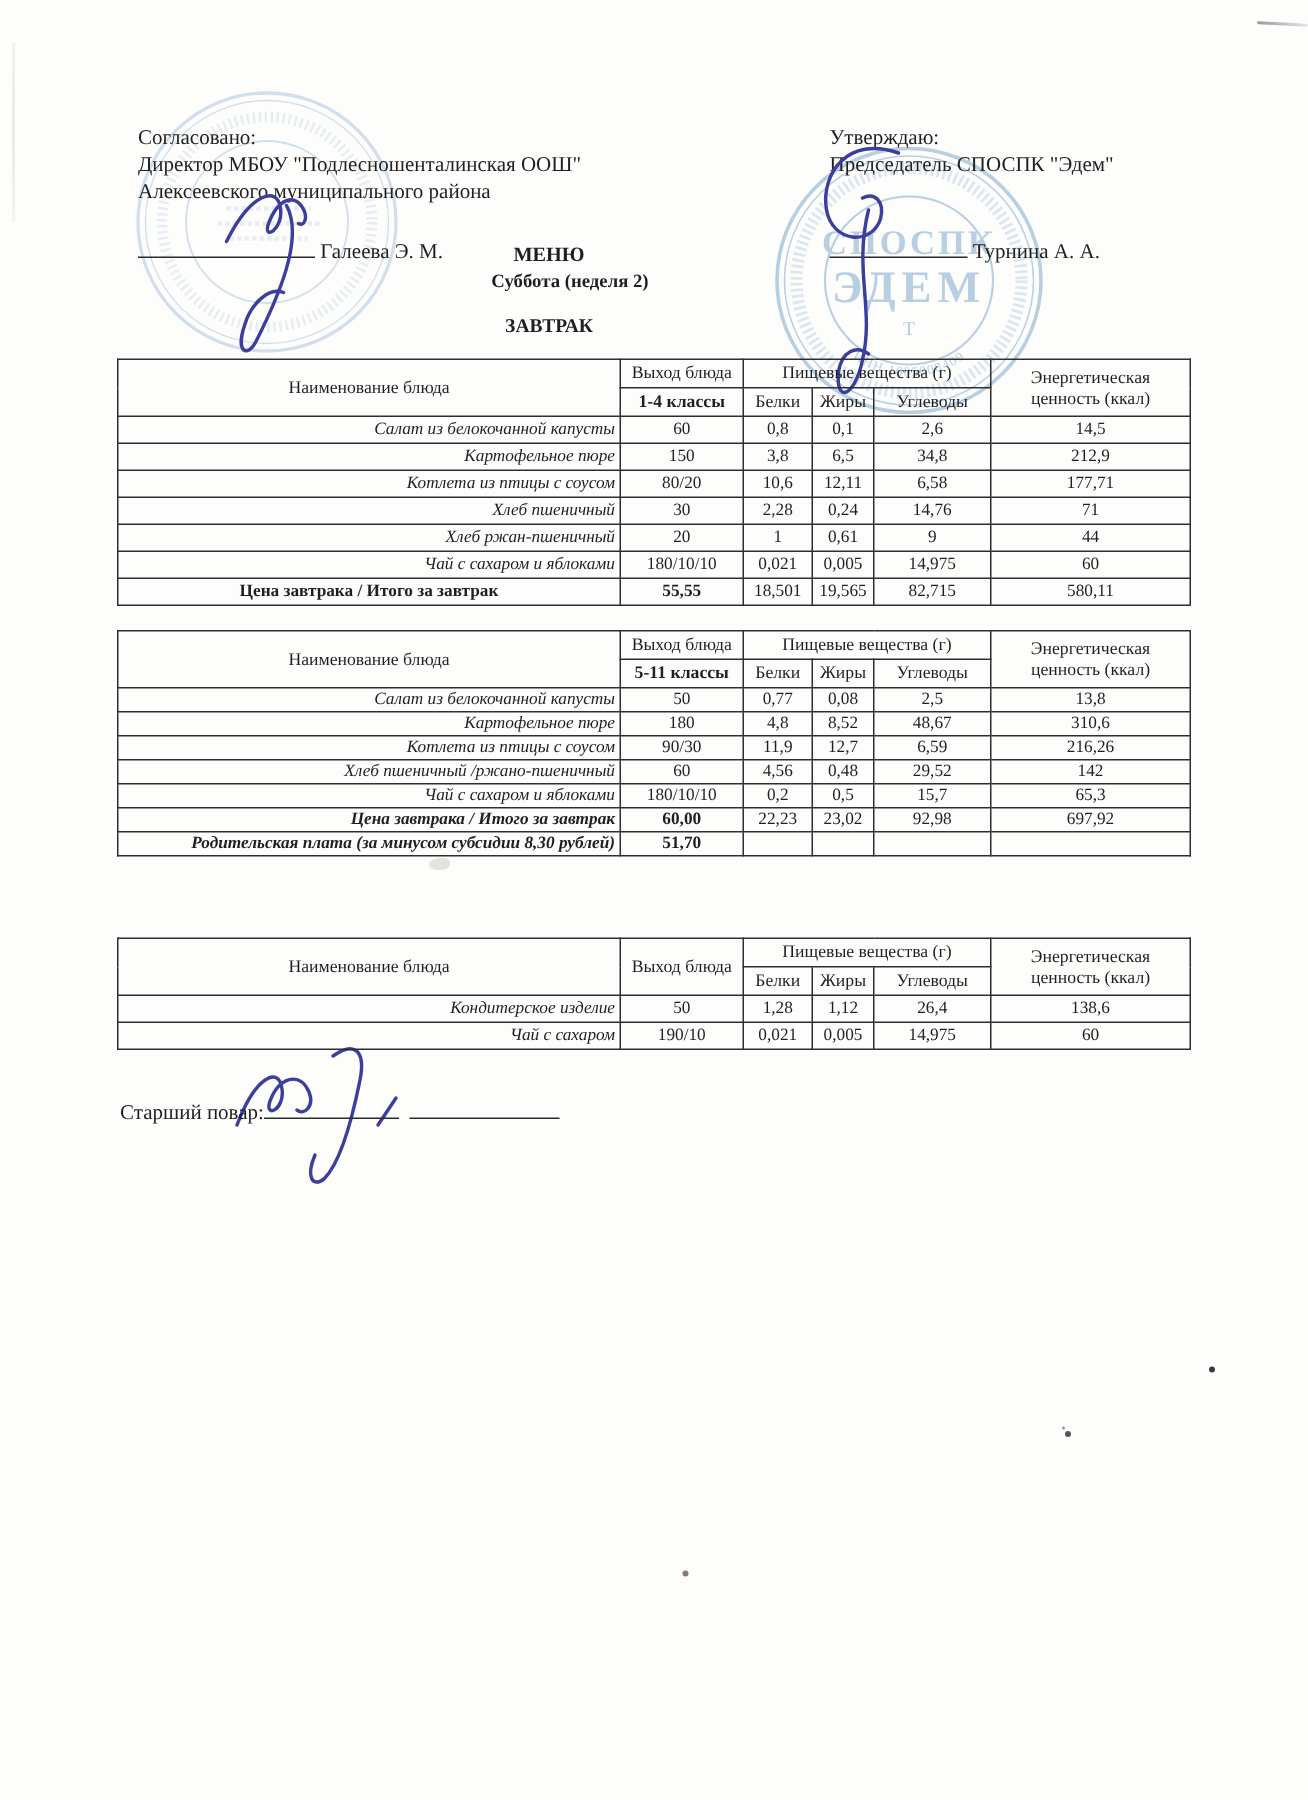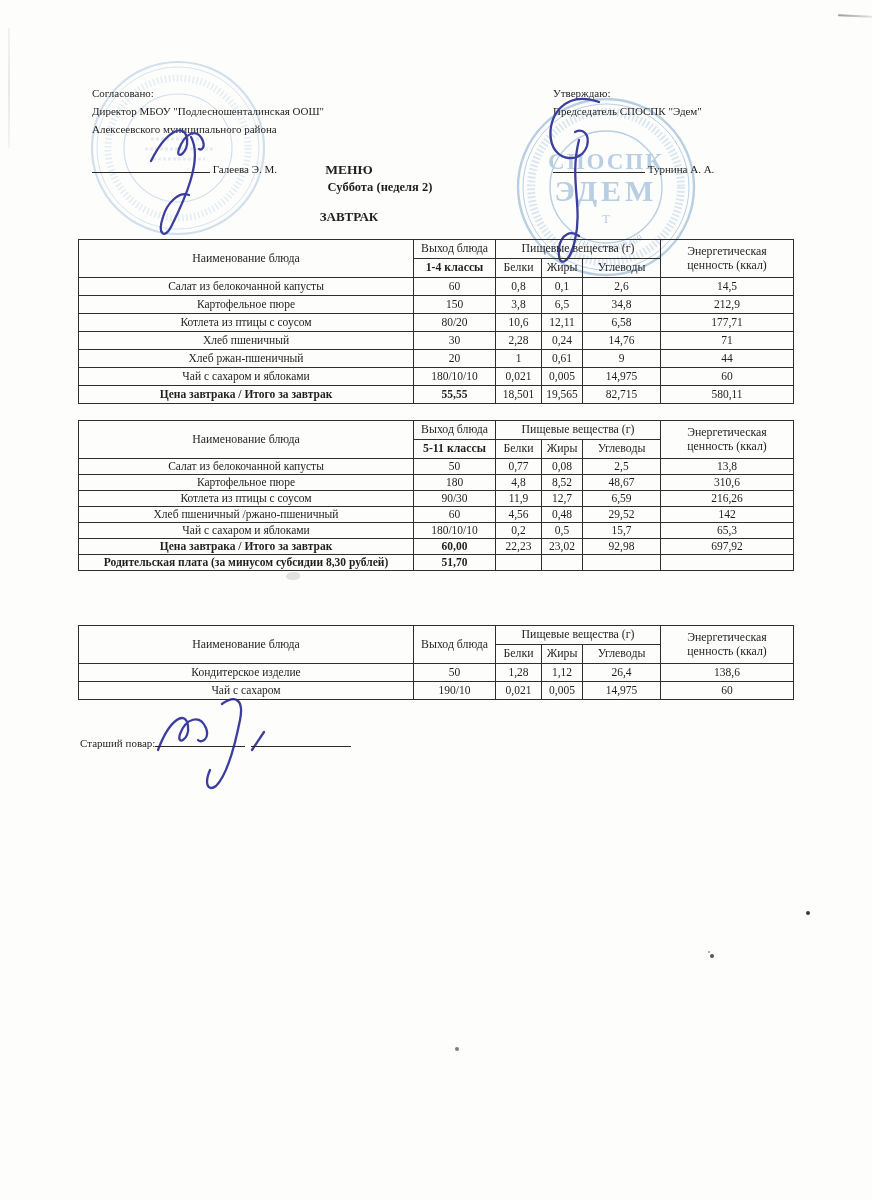--- a/index.html
+++ b/index.html
@@ -2,41 +2,41 @@
 <html style="--ink: #1f1f1f; --stamp_blue: #7fa8d0; --signature_blue: #3c3e9d;"><head>
 <meta charset="utf-8">
 <style>
   html,body { margin:0; padding:0; background:#e8e8e8; }
   .page {
     position:relative; width:872px; height:1200px; margin:0 auto;
     background:#fdfdfc; overflow:hidden;
     font-family:"Liberation Serif", serif; color:var(--ink,#1f1f1f);
   }
   .abs { position:absolute; }
-  .block { font-size:11px; line-height:18px; white-space:nowrap; }
+  .block { font-size:14px; line-height:18px; white-space:nowrap; }
   .sigrow { margin-top:22px; }
   .uline { display:inline-block; border-bottom:1.2px solid #2a2a2a; height:11px; vertical-align:baseline; }
   .w118 { width:118px; } .w92 { width:92px; } .w112 { width:112px; } .w90 { width:90px; } .w100 { width:100px; }
-  .titleline { left:0; width:698px; text-align:center; font-weight:bold; font-size:13.5px; }
+  .titleline { left:17px; width:698px; text-align:center; font-weight:bold; font-size:13.5px; }
   .subtitleline { left:0; width:760px; text-align:center; font-weight:bold; font-size:12.5px; }
 
   table.menu-table {
     position:absolute; border-collapse:collapse; table-layout:fixed;
     width:715px; font-family:"Liberation Serif", serif; font-size:11.5px; color:var(--ink,#1f1f1f);
   }
   table.menu-table td {
     border:1px solid #2e2e2e; padding:0 3px; line-height:1.12;
     overflow:hidden; white-space:nowrap;
   }
   .t1 tbody td { height:17px; }
   .t2 tbody td { height:15px; }
   .t3 tbody td { height:17px; }
   table.menu-table thead td { height:18px; text-align:center; font-size:11.8px; }
   .c-center { text-align:center; }
-  .c-name { text-align:center; }
+  .c-name { text-align:right;font-style:italic; }
   .c-num { text-align:center; }
   .bold { font-weight:bold; }
   col.w-name { width:335px; } col.w-out { width:82px; } col.w-bel { width:46px; }
   col.w-zhi { width:41px; } col.w-ugl { width:78px; } col.w-en { width:133px; }
 
   .stamp { pointer-events:none; }
   .stamp .ring, .stamp .dashring, .stamp .innerline { fill:none; stroke:var(--stamp_blue,#7fa8d0); }
   .stamp text, .stamp textPath { fill:var(--stamp_blue,#7fa8d0); font-family:"Liberation Serif", serif; }
   .sig path { fill:none; stroke:var(--signature_blue,#3c3e9d); stroke-width:2.3; stroke-linecap:round; stroke-linejoin:round; }
 

